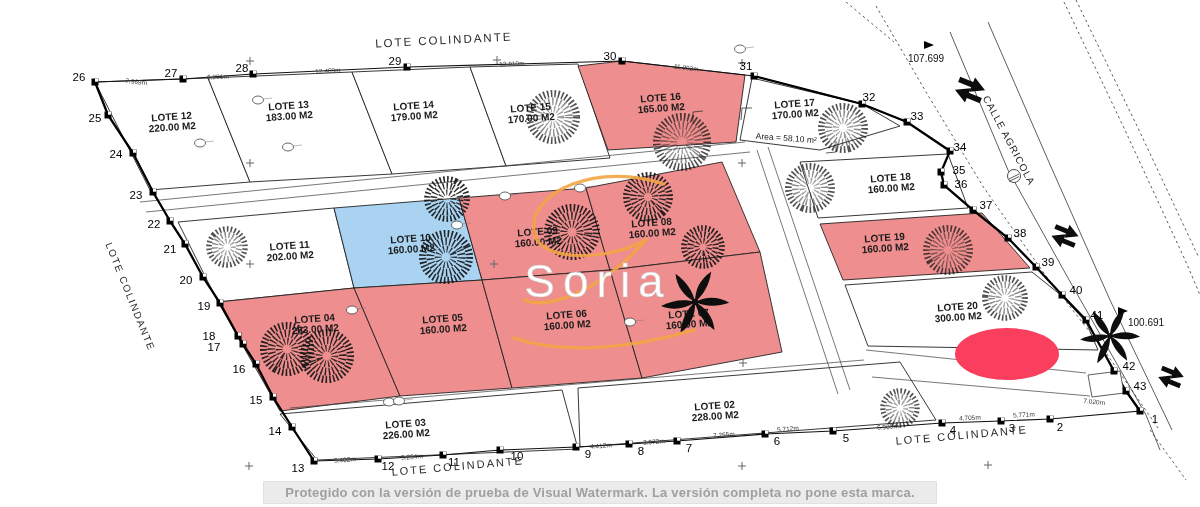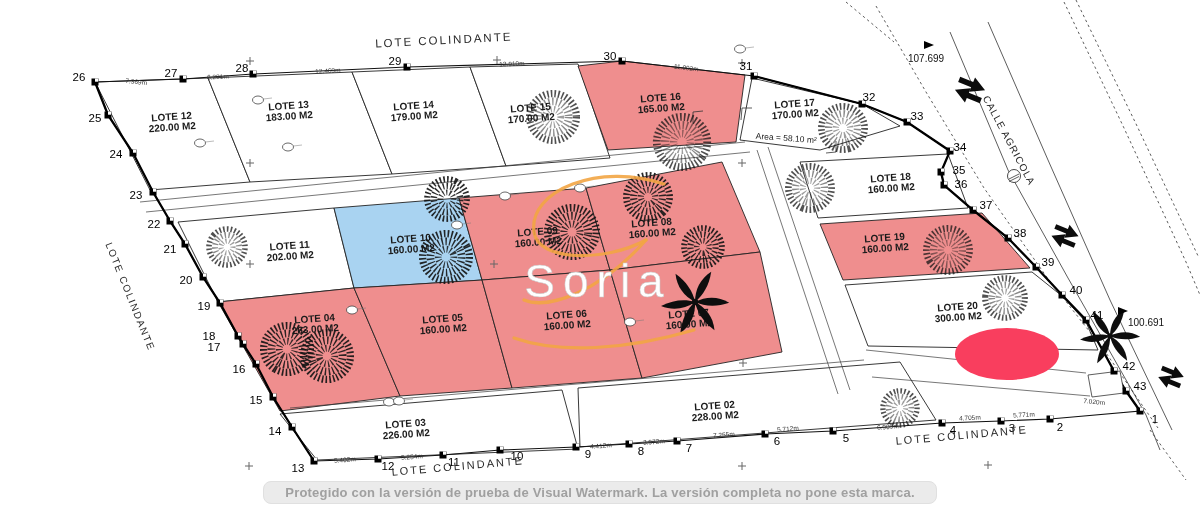--- a/index.html
+++ b/index.html
@@ -1,21 +1,21 @@
 <!DOCTYPE html>
 <html><head>
 <meta charset="utf-8">
 <style>
   html,body{margin:0;padding:0;background:#fff;}
   .stage{position:relative;width:1200px;height:507px;background:#fff;overflow:hidden;
          font-family:"Liberation Sans",sans-serif;}
   svg{position:absolute;left:0;top:0;}
   svg text{font-family:"Liberation Sans",sans-serif;}
   .protect-bar{position:absolute;left:263px;top:481px;width:672px;height:21px;
-    background:#ebebeb;border:1px solid #e0e0e0;border-radius:8px;
+    background:#ebebeb;border:1px solid #e0e0e0;border-radius:1px;
     display:flex;align-items:center;justify-content:center;
     color:#a0a0a0;font-weight:bold;font-size:13px;letter-spacing:.2px;white-space:nowrap;}
 </style>
 </head>
 <body>
 
 <div class="stage">
   <svg width="1200" height="507" viewBox="0 0 1200 507">
       <g>
         <g>

